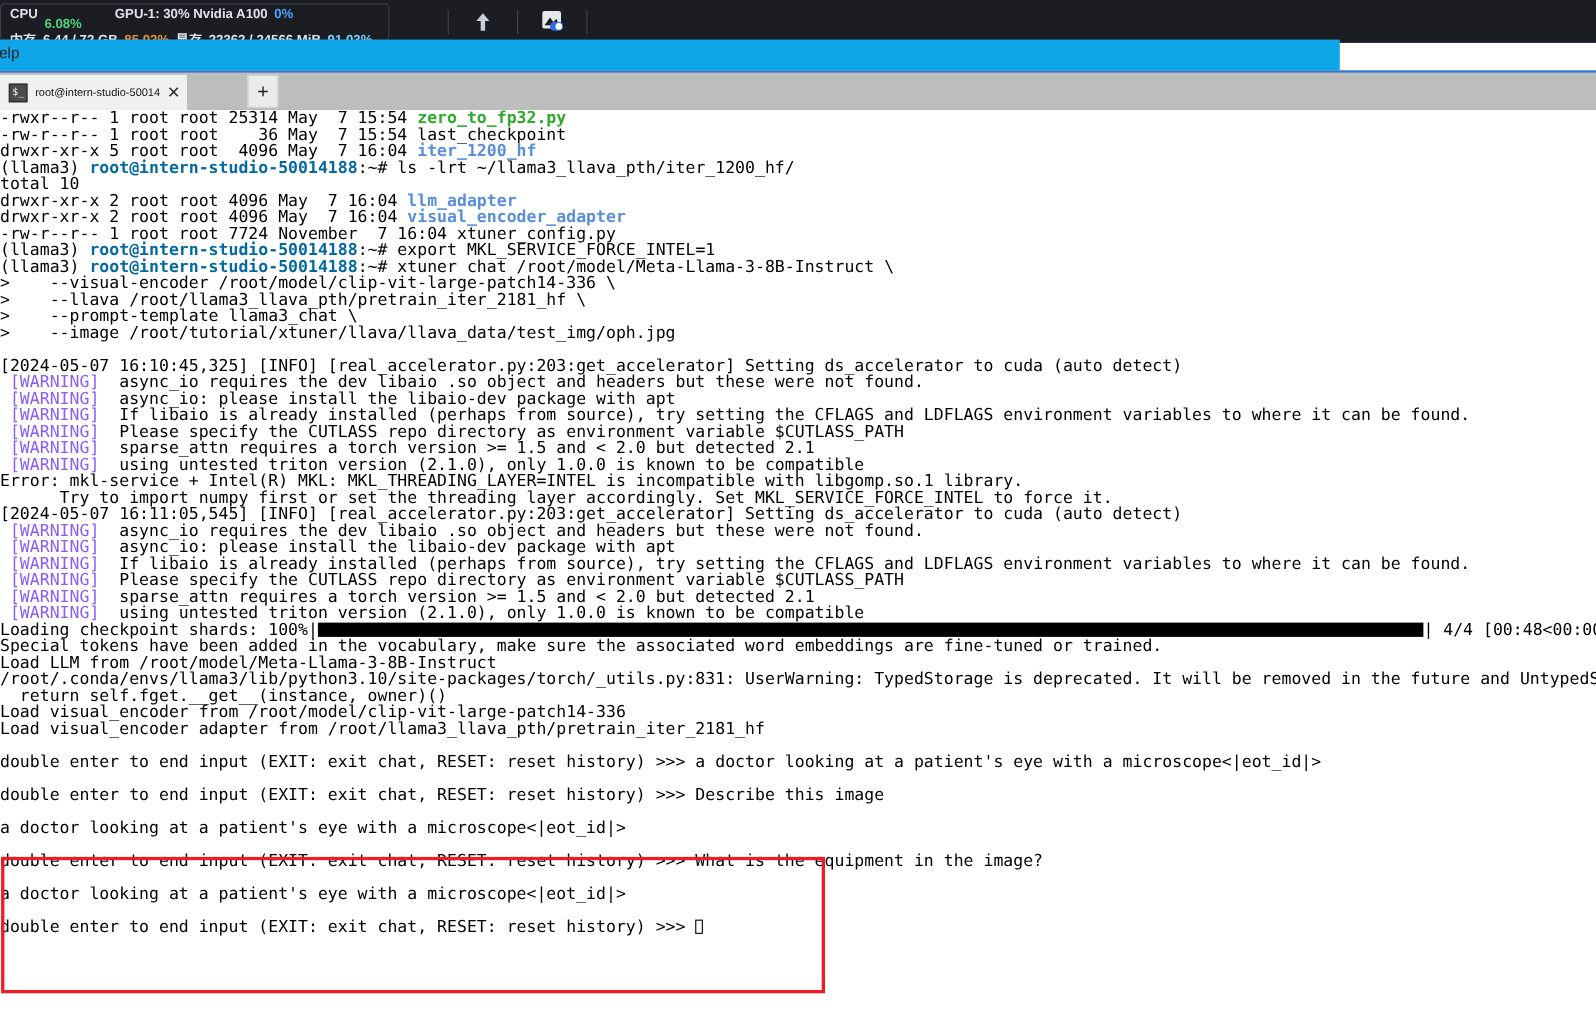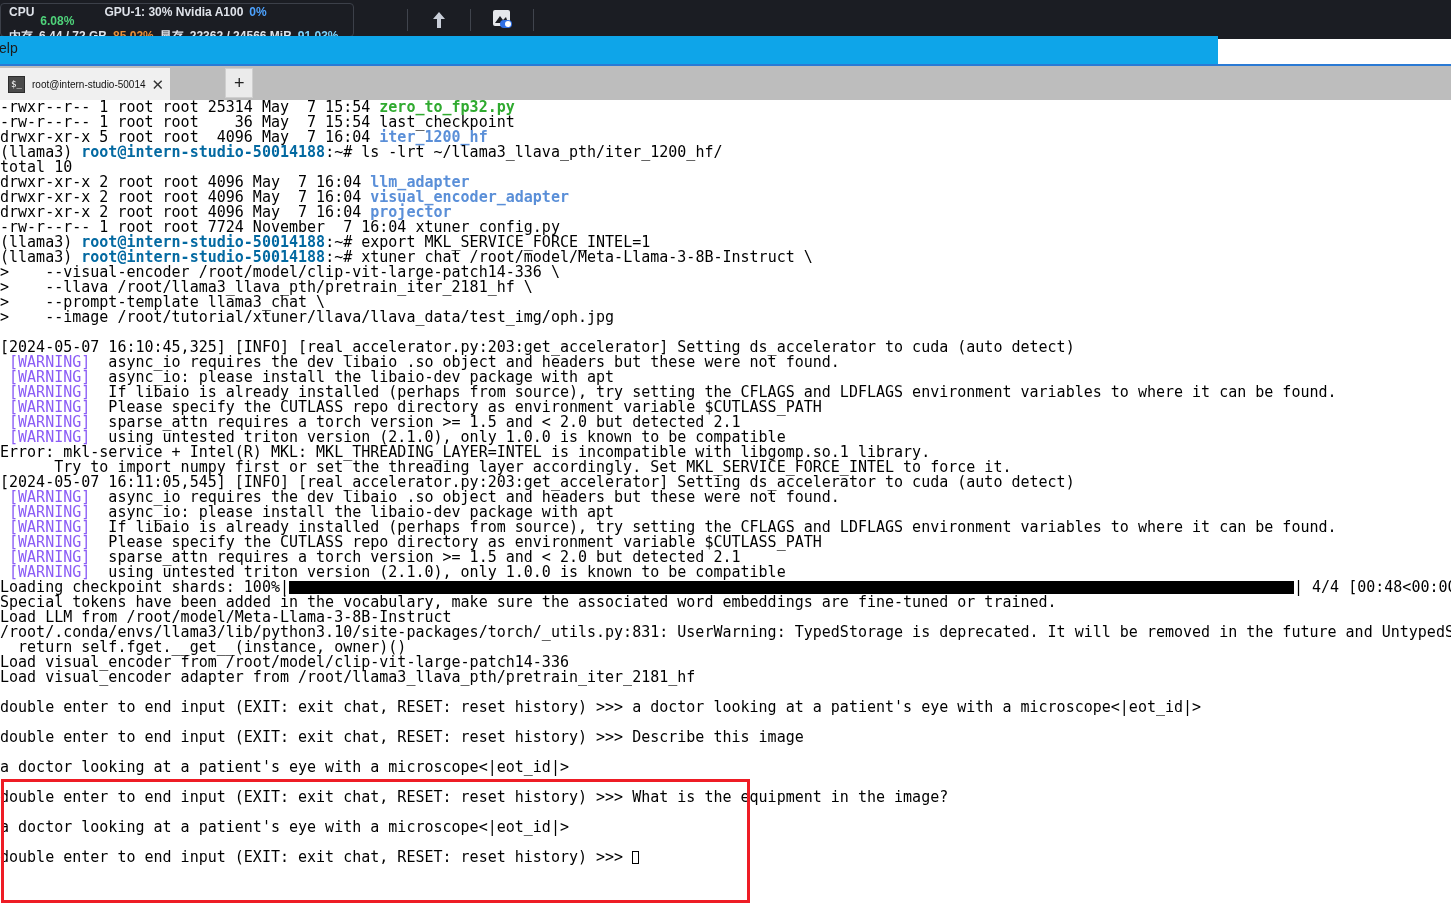--- a/index.html
+++ b/index.html
@@ -247,21 +247,20 @@
 </div>
 
 <div class="term" id="terminal-output">
     <div class="line"><span>-rwxr--r-- 1 root root 25314 May  7 15:54 </span><span class="c-green">zero_to_fp32.py</span></div>
     <div class="line"><span>-rw-r--r-- 1 root root    36 May  7 15:54 last_checkpoint</span></div>
     <div class="line"><span>drwxr-xr-x 5 root root  4096 May  7 16:04 </span><span class="c-dir">iter_1200_hf</span></div>
     <div class="line"><span>(llama3) </span><span class="c-prompt">root@intern-studio-50014188</span><span>:~# ls -lrt ~/llama3_llava_pth/iter_1200_hf/</span></div>
     <div class="line"><span>total 10</span></div>
     <div class="line"><span>drwxr-xr-x 2 root root 4096 May  7 16:04 </span><span class="c-dir">llm_adapter</span></div>
     <div class="line"><span>drwxr-xr-x 2 root root 4096 May  7 16:04 </span><span class="c-dir">visual_encoder_adapter</span></div>
-    <div class="line"><span>drwxr-xr-x 2 root root 4096 May  7 16:04 </span><span class="c-dir">projector</span></div>
     <div class="line"><span>-rw-r--r-- 1 root root 7724 November  7 16:04 xtuner_config.py</span></div>
     <div class="line"><span>(llama3) </span><span class="c-prompt">root@intern-studio-50014188</span><span>:~# export MKL_SERVICE_FORCE_INTEL=1</span></div>
     <div class="line"><span>(llama3) </span><span class="c-prompt">root@intern-studio-50014188</span><span>:~# xtuner chat /root/model/Meta-Llama-3-8B-Instruct \</span></div>
     <div class="line"><span>&gt;    --visual-encoder /root/model/clip-vit-large-patch14-336 \</span></div>
     <div class="line"><span>&gt;    --llava /root/llama3_llava_pth/pretrain_iter_2181_hf \</span></div>
     <div class="line"><span>&gt;    --prompt-template llama3_chat \</span></div>
     <div class="line"><span>&gt;    --image /root/tutorial/xtuner/llava/llava_data/test_img/oph.jpg</span></div>
     <div class="line"><span></span></div>
     <div class="line"><span>[2024-05-07 16:10:45,325] [INFO] [real_accelerator.py:203:get_accelerator] Setting ds_accelerator to cuda (auto detect)</span></div>
     <div class="line"><span class="c-warn"> [WARNING] </span><span> async_io requires the dev libaio .so object and headers but these were not found.</span></div>

